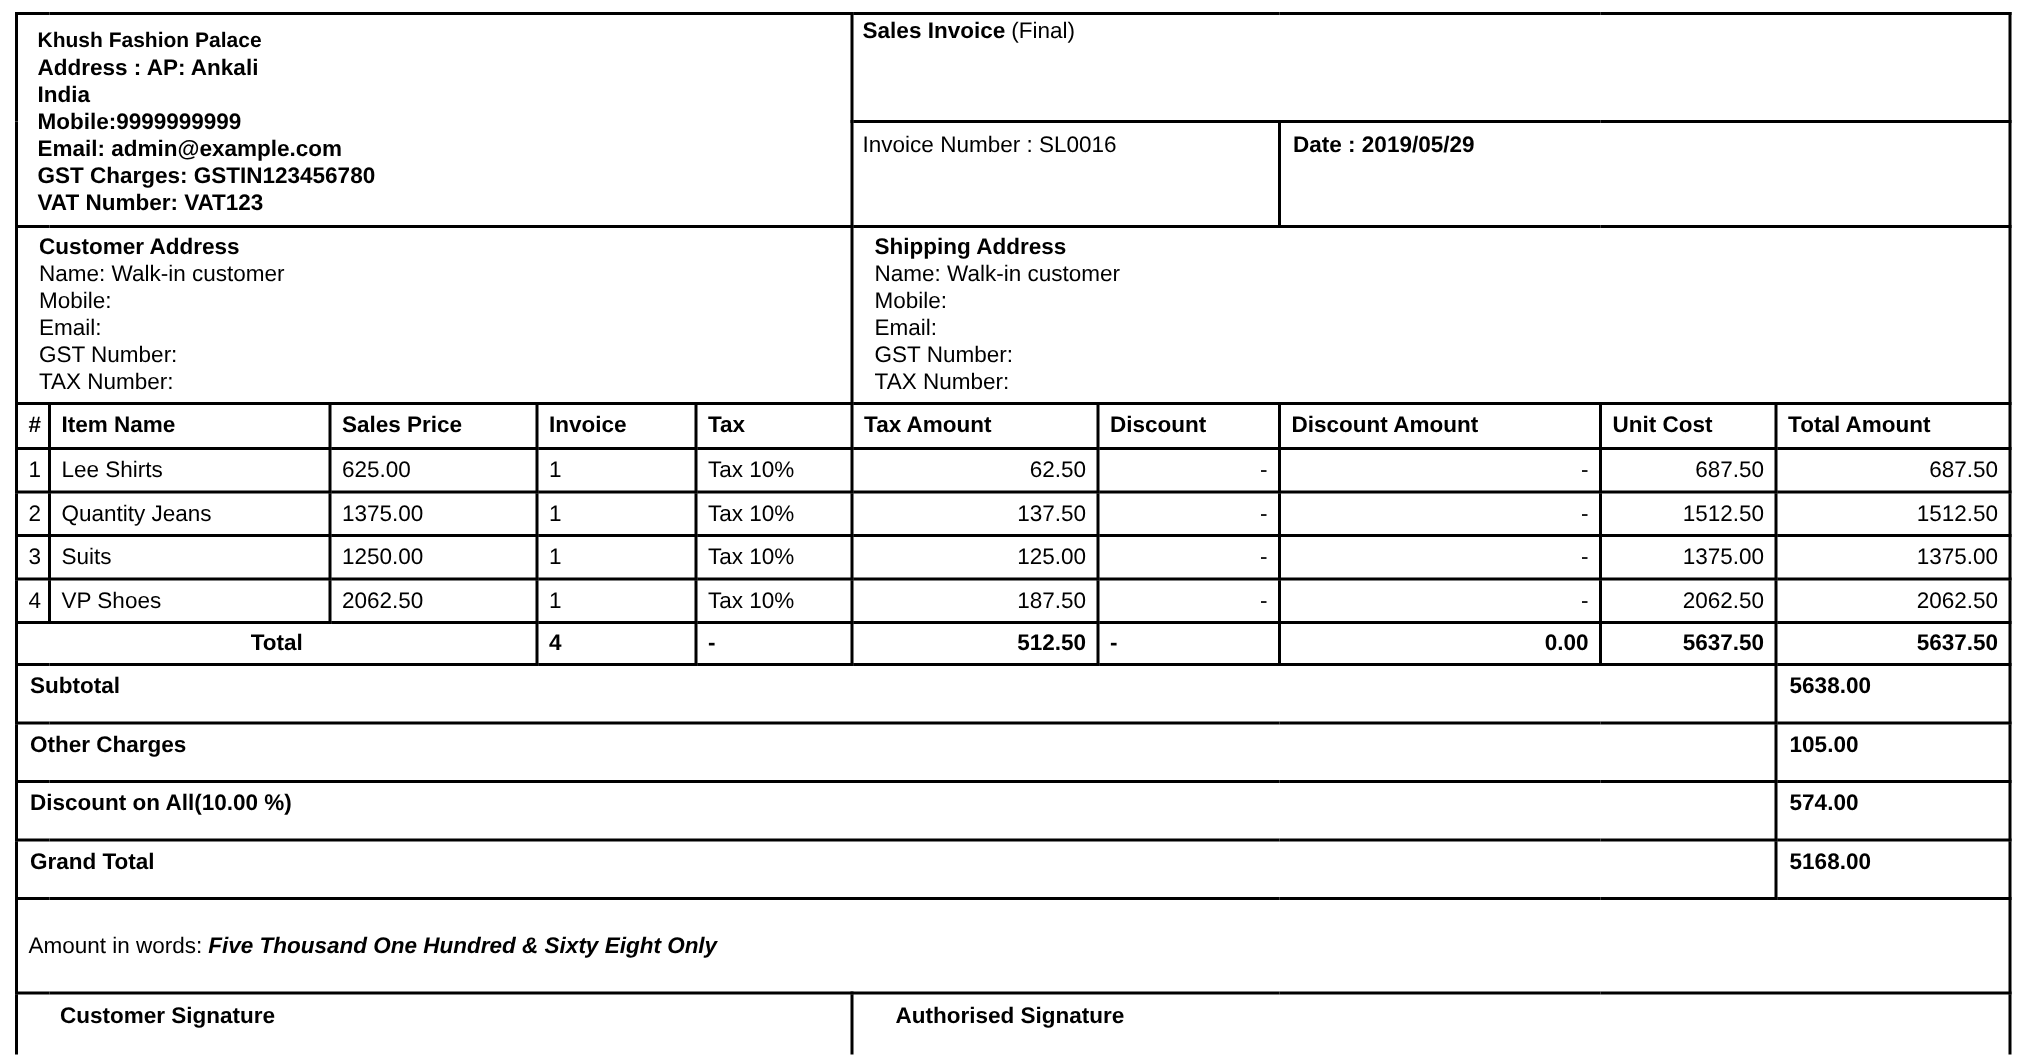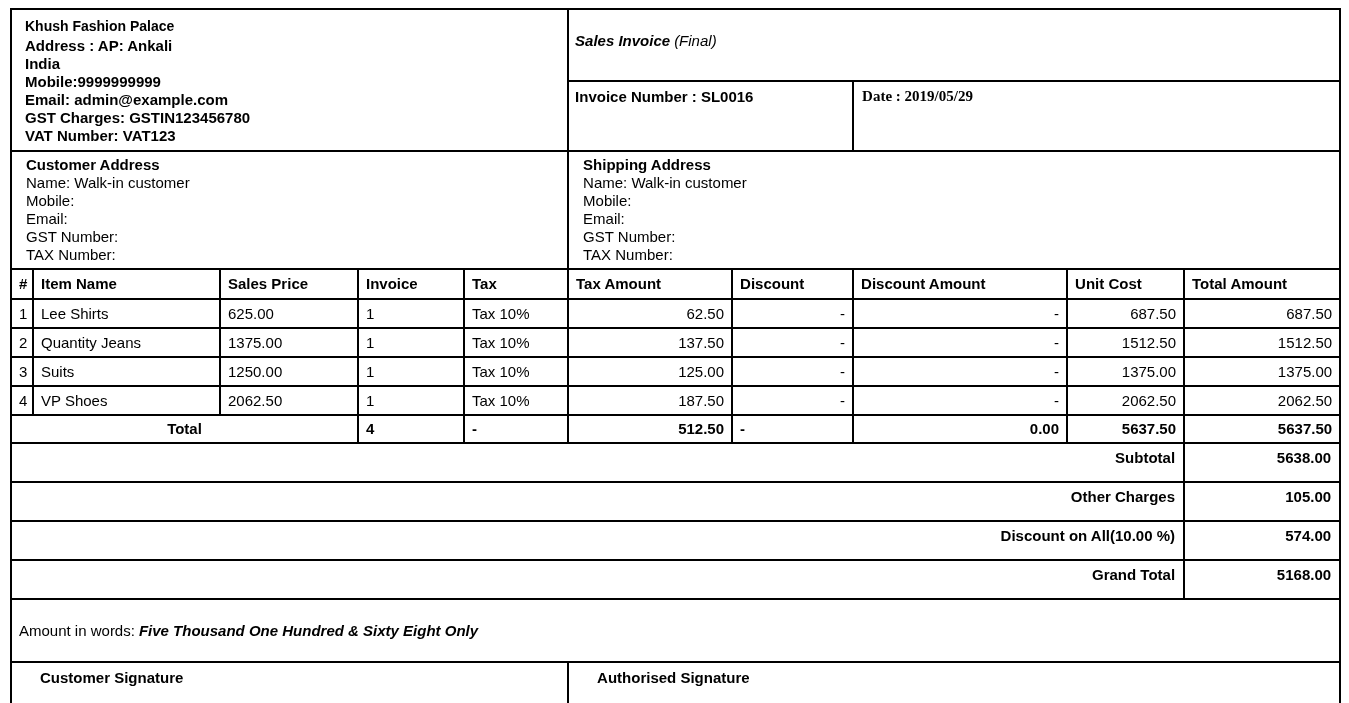--- a/index.html
+++ b/index.html
@@ -31,39 +31,39 @@
   col.c-tax { width: 104px; }
   col.c-taxamt { width: 164px; }
   col.c-disc { width: 121px; }
   col.c-discamt { width: 214px; }
   col.c-unit { width: 117px; }
   col.c-total { width: 156px; }
 
   
   .company-cell { padding: 5px 13px; line-height: 18px; font-weight: bold; }
   .company-name { font-size: 14px; font-weight: bold; line-height: 22px; }
-  .title-cell { height: 70px; padding: 22px 6px; font-weight: bold; font-size: 16px; font-style: italic; }
+  .title-cell { height: 70px; padding: 2px 6px; font-weight: bold; font-size: 16px; }
   .title-suffix { font-weight: normal; margin-left: 4px; }
-  .invnum-cell { height: 69px; padding: 6px 6px; font-weight: bold; }
-  .date-cell { padding: 6px 8px; font-weight: bold; font-family: Liberation Serif, serif; }
+  .invnum-cell { height: 69px; padding: 6px 6px; font-weight: normal; }
+  .date-cell { padding: 6px 8px; font-weight: bold; }
 
   
   .addr-cell { height: 118px; padding: 4px 14px; line-height: 18px; margin-left: 28px; }
   .addr-heading { font-weight: bold; }
 
   
   .thead-row th { height: 30px; padding: 5px 7px; text-align: left; font-weight: bold; }
   .item-row td { height: 29px; padding: 5px 7px; font-weight: normal; }
   .num-r { text-align: right; }
   .total-row td { height: 28px; padding: 4px 7px; font-weight: bold; }
   .total-label { text-align: center; }
   .normal-wt { font-weight: normal; }
 
   
-  .summary-row td { height: 39px; padding: 5px 8px; font-weight: bold; text-align: right; }
+  .summary-row td { height: 39px; padding: 5px 8px; font-weight: bold; }
 
   
   .words-row td { height: 29px; padding: 22px 7px; }
   .words-value { font-weight: bold; font-style: italic; margin-left: 4px; }
 
   
   .sign-row td { height: 112px; padding: 6px 28px; font-weight: bold; }
 </style>
 </head>
 <body>

